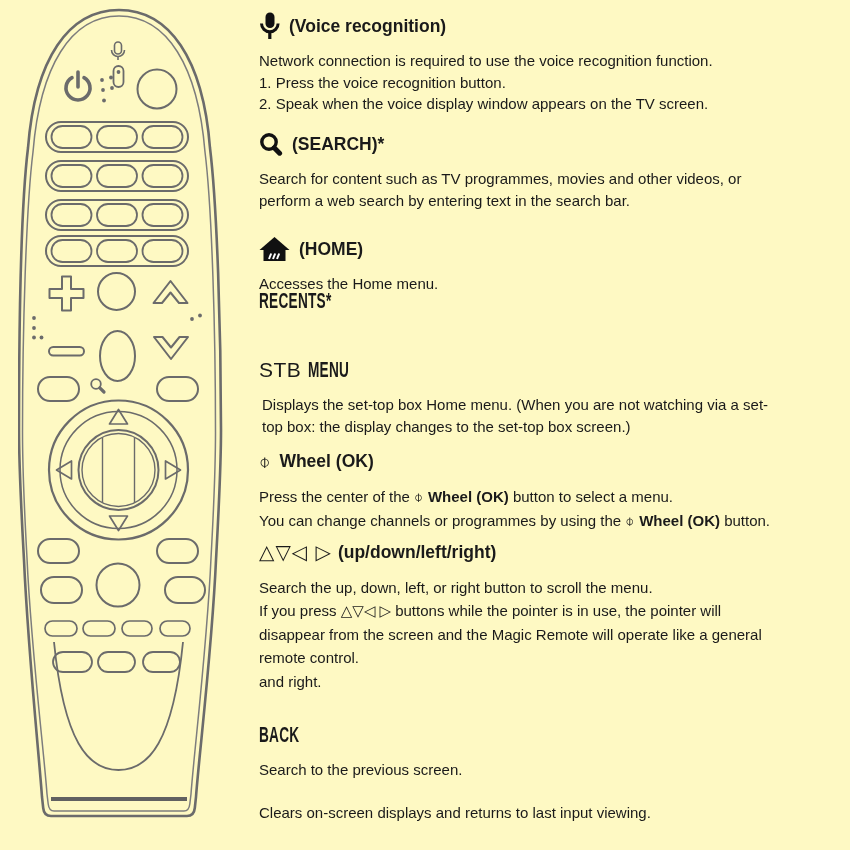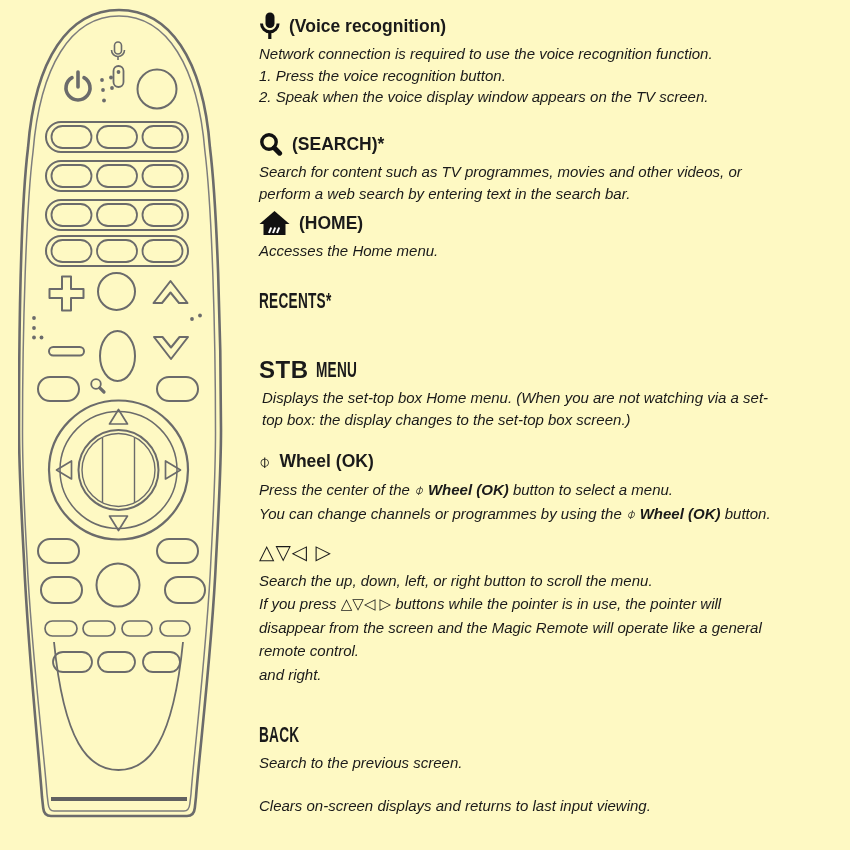--- a/index.html
+++ b/index.html
@@ -5,40 +5,40 @@
   html,body{margin:0;padding:0;background:#ffffff;}
   .page{position:relative;width:850px;height:850px;background:#fef9c3;overflow:hidden;
         font-family:"Liberation Sans","DejaVu Sans",sans-serif;color:#1a1a1a;}
   .remote-wrap{position:absolute;left:18px;top:0;width:210px;height:850px;}
   .remote-wrap svg{display:block;}
 
   .content{position:absolute;left:259px;top:0;width:585px;height:850px;}
   .section{position:absolute;left:0;width:585px;}
   #sec-voice{top:13px}
   #sec-search{top:131px}
-  #sec-home{top:210px}
+  #sec-home{top:236px}
   #sec-recents{top:288px}
   #sec-stb{top:357px}
   #sec-wheel{top:448px}
   #sec-dpad{top:539px}
   #sec-back{top:722px}
   #sec-exit{top:791px}
 
   .heading{display:flex;align-items:center;gap:9px;height:26px;line-height:26px;
            font-size:17.5px;font-weight:bold;white-space:nowrap;}
   .h-icon{display:inline-flex;align-items:center;flex:0 0 auto;}
   .cond{display:inline-block;transform:scaleX(0.62);transform-origin:0 60%;
         font-size:22px;font-weight:bold;letter-spacing:0.4px;white-space:nowrap;}
-  .stb-primary{font-size:24px;font-weight:bold;letter-spacing:0.5px;}
+  .stb-primary{font-size:21px;font-weight:normal;letter-spacing:0.5px;}
   .glyph{font-family:"DejaVu Sans",sans-serif;font-weight:normal;}
   .h-glyph{font-size:19px;line-height:26px;}
   .h-glyph-tri{font-size:20px;line-height:26px;letter-spacing:1px;}
   .sup-star{font-weight:bold;font-size:15px;vertical-align:6px;margin-left:2px;}
 
-  .body{margin-top:4px;font-size:15px;line-height:22.5px;font-style:italic;}
+  .body{margin-top:11px;font-size:15px;line-height:22.5px;}
   .body .line{white-space:nowrap;}
   #sec-voice  .body{line-height:21.5px;}
   #sec-stb    .body{line-height:22px;padding-left:3px;}
   #sec-search .body{line-height:22px;}
   #sec-wheel  .body{line-height:24px;}
   #sec-dpad   .body{line-height:23.4px;}
   #sec-dpad .para-gap{margin-top:4px;}
   .b{font-weight:bold;}
 </style>
 </head>
@@ -251,20 +251,21 @@
       </div>
       <div class="body">
         <div class="line"><span>Press the center of the </span><span class="glyph">⌽ </span><span class="b">Wheel (OK)</span><span> button to select a menu.</span></div>
         <div class="line"><span>You can change channels or programmes by using the </span><span class="glyph">⌽ </span><span class="b">Wheel (OK)</span><span> button.</span></div>
       </div>
     </div>
 
     <div class="section" id="sec-dpad">
       <div class="heading">
         <span class="glyph h-glyph-tri">△▽◁ ▷</span>
+        <span style="margin-left:-3px">(up/down/left/right)</span>
       </div>
       <div class="body">
         <div class="line">Search the up, down, left, or right button to scroll the menu.</div>
         <div class="line">If you press △▽◁ ▷ buttons while the pointer is in use, the pointer will</div>
         <div class="line">disappear from the screen and the Magic Remote will operate like a general</div>
         <div class="line">remote control.</div>
         <div class="line">and right.</div>
       </div>
     </div>
 

